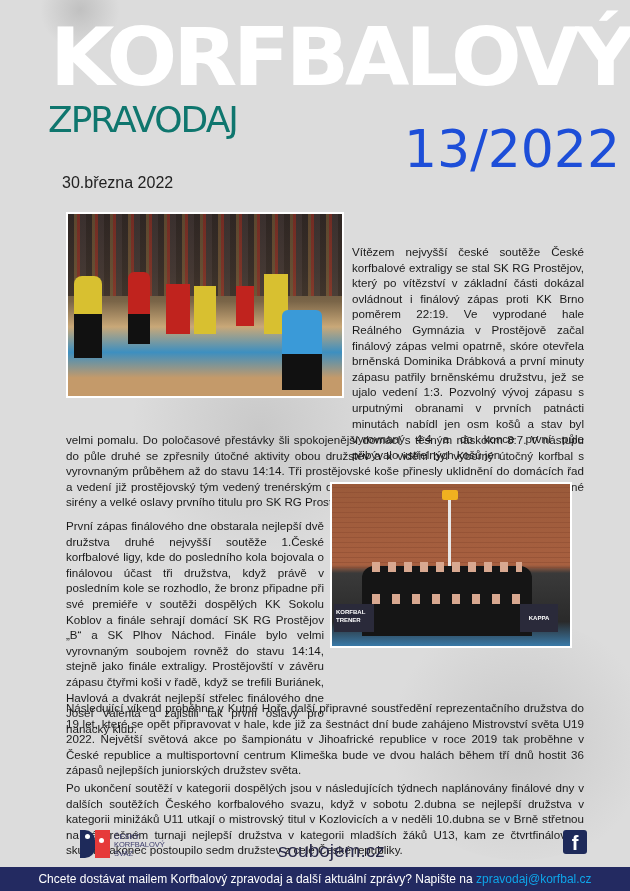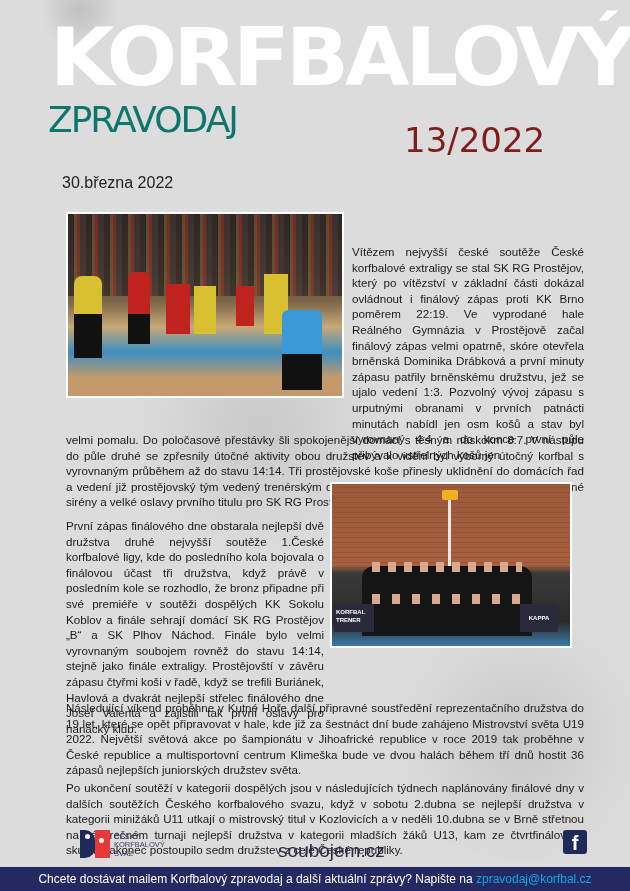--- a/index.html
+++ b/index.html
@@ -21,21 +21,21 @@
     transform: scaleX(1.04); transform-origin: left;
   }
   .title2 {
     position: absolute; left: 48px; top: 102px;
     font-family: "DejaVu Sans", sans-serif; font-weight: normal;
     font-size: 36px; letter-spacing: -2px; color: #0f766e; line-height: 1;
   }
   .issue {
     position: absolute; left: 404px; top: 123px;
     font-family: "DejaVu Sans", sans-serif;
-    font-size: 34px; color: #7f1d1d; line-height: 1; letter-spacing: 0px;
+    font-size: 52px; color: #1d4ed8; line-height: 1; letter-spacing: 0px;
   }
   .date {
     position: absolute; left: 62px; top: 174px;
     font-size: 16px; color: #222;
   }
   .para {
     position: absolute; font-size: 11.6px; line-height: 15.6px;
     text-align: justify; color: #1a1a1a; margin-top: 32px;
   }
   .photo {

